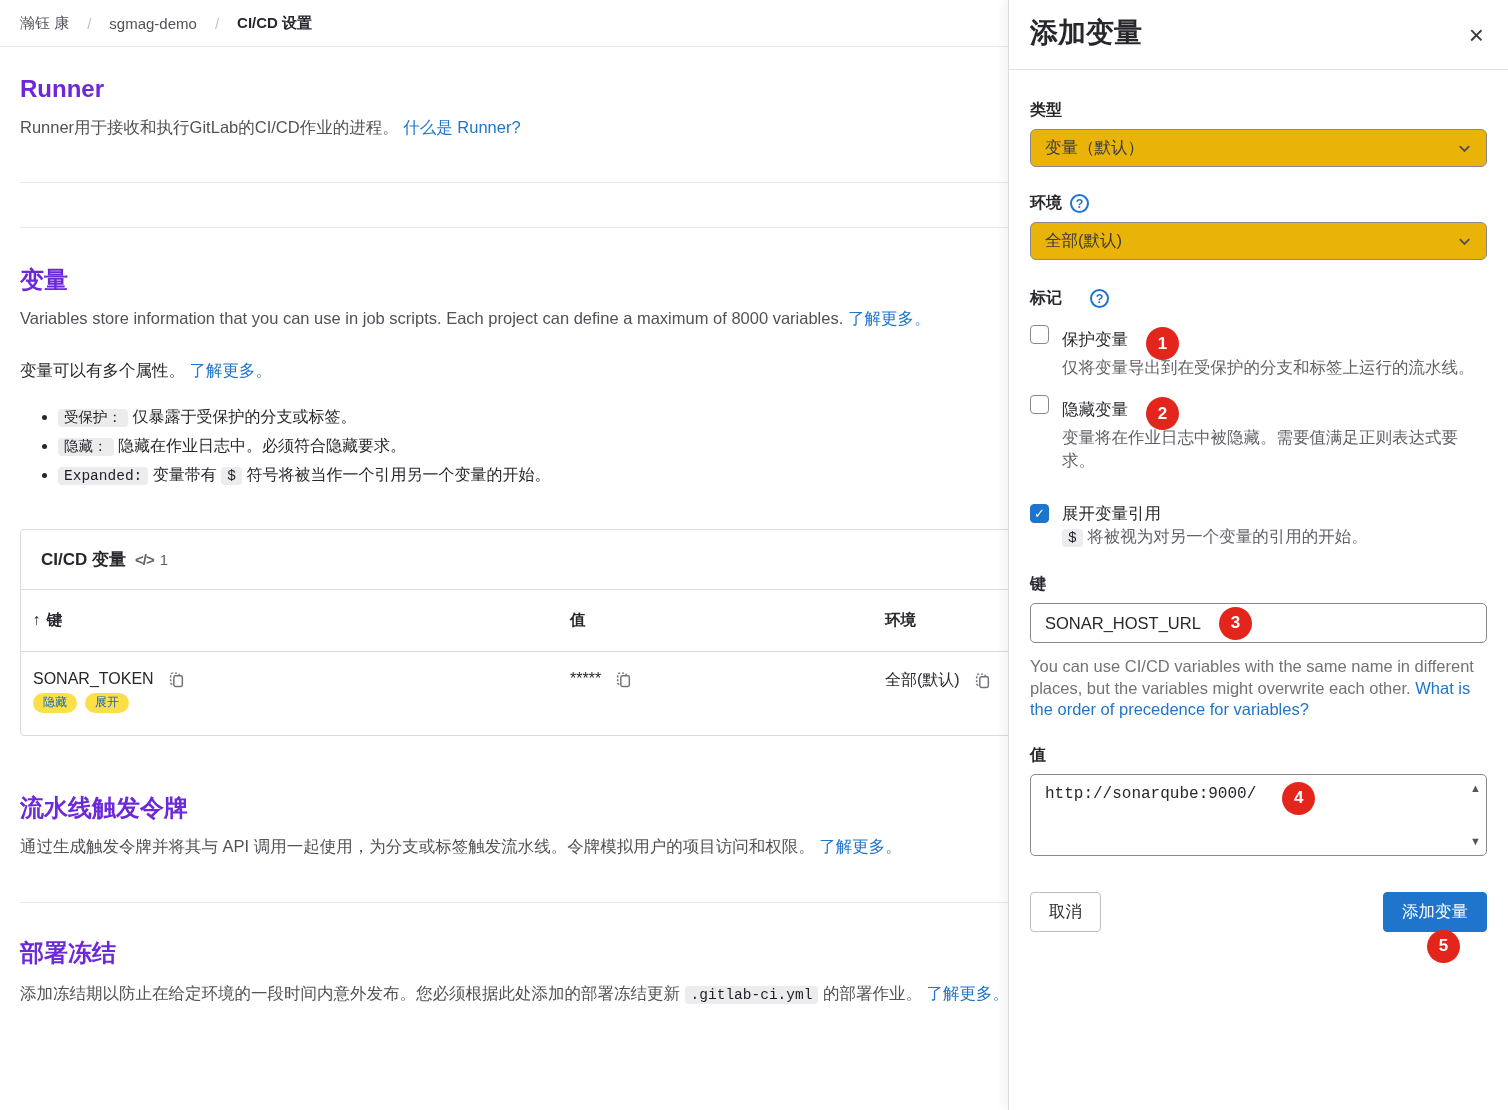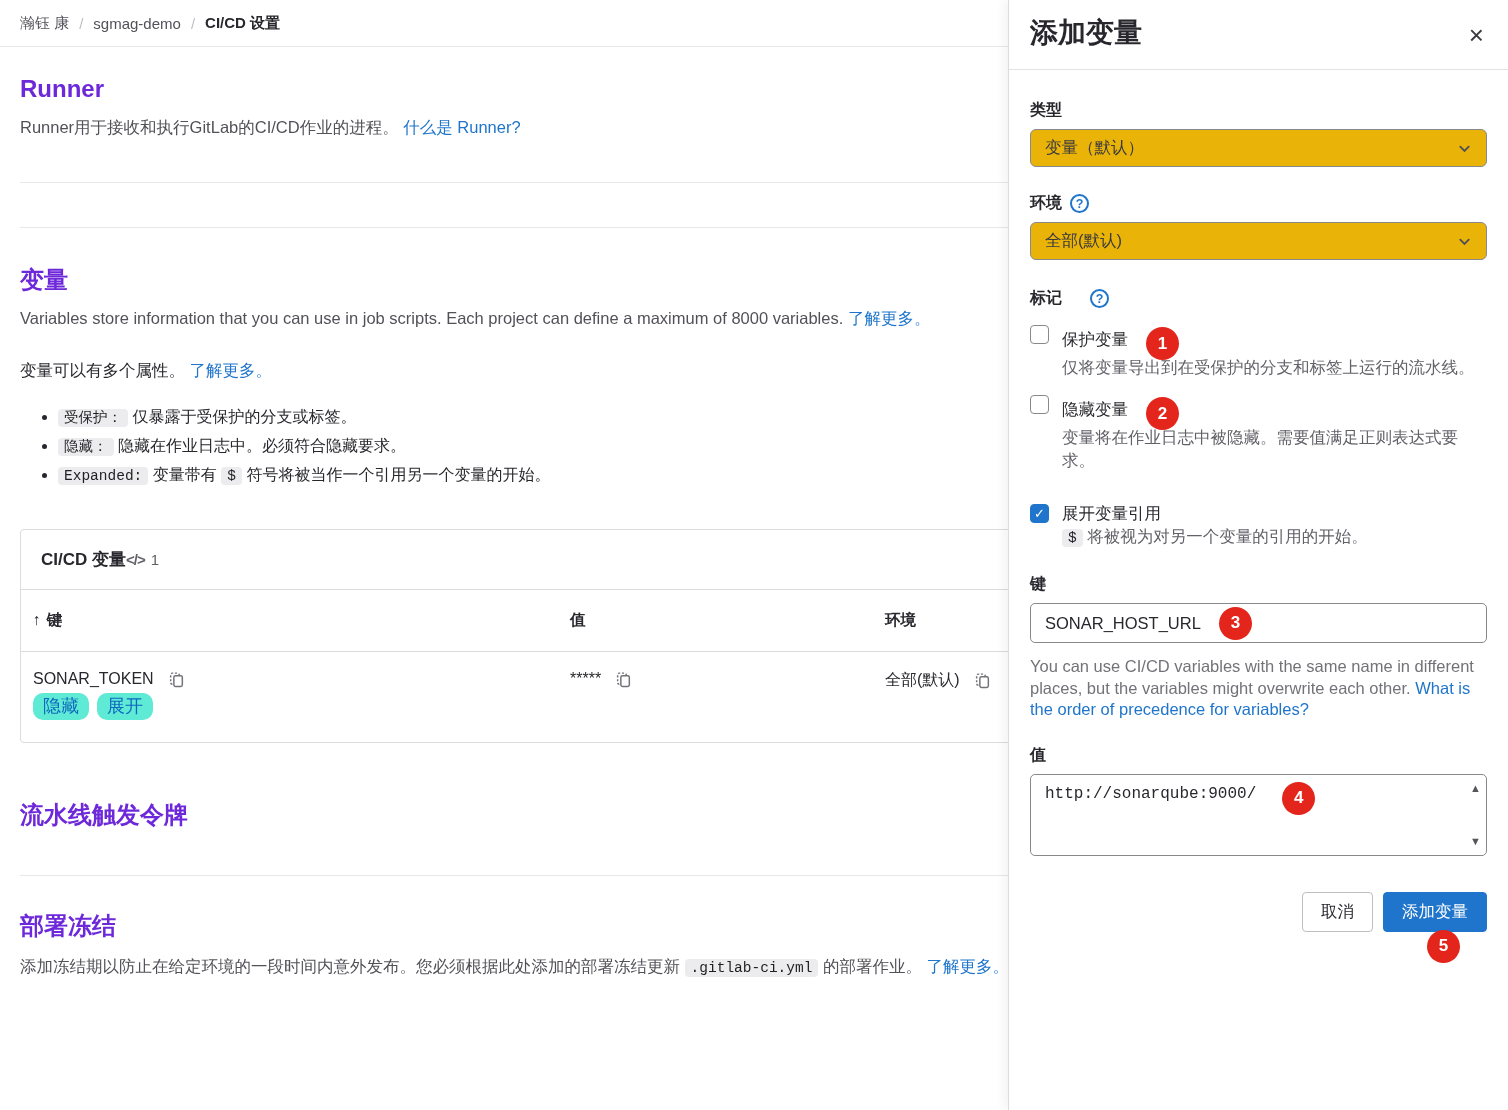--- a/index.html
+++ b/index.html
@@ -6,51 +6,51 @@
   html,body { width:1508px; height:1110px; overflow:hidden; }
   body {
     font-family:"Liberation Sans","DejaVu Sans",sans-serif;
     color:#28272d; background:#fff; position:relative; font-size:16px;
   }
   a { text-decoration:none; color:#1f75cb; cursor:pointer; }
   .mono { font-family:"Liberation Mono","DejaVu Sans Mono",monospace; }
 
   
   .main { position:absolute; inset:0; width:1508px; }
-  .breadcrumb { padding:14px 0 13px 20px; border-bottom:1px solid #e8e8e8; font-size:15px; color:#535158; display:flex; align-items:center; gap:10px; }
+  .breadcrumb { padding:14px 0 13px 20px; border-bottom:1px solid #e8e8e8; font-size:15px; color:#535158; display:flex; align-items:center; gap:18px; }
   .breadcrumb .crumb { color:#535158; }
   .breadcrumb .crumb.current { color:#28272d; font-weight:bold; }
   .breadcrumb .sep { color:#bfbfc3; }
 
   h2.section-title { font-size:24px; font-weight:bold; color:#6d28d9; margin:26px 0 0 20px; line-height:32px; }
   p.section-desc { margin:10px 0 0 20px; font-size:16.5px; color:#535158; line-height:24px; }
   p.section-desc.dark { color:#28272d; }
   hr.divider { border:none; border-top:1px solid #e8e8e8; margin:43px 0 0 20px; }
 
   .chip { background:#ececef; border-radius:4px; padding:1px 6px; font-family:"Liberation Mono","DejaVu Sans Mono",monospace; font-size:14.5px; color:#1f1e24; }
 
   ul.var-bullets { margin:22px 0 0 58px; color:#28272d; }
   ul.var-bullets li { line-height:26px; margin-bottom:2px; font-size:16px; }
 
   .card { margin:40px 20px 0 20px; border:1px solid #dcdcde; border-radius:4px; background:#fff; }
-  .card-header { display:flex; align-items:center; padding:18px 20px; border-bottom:1px solid #dcdcde; }
+  .card-header { display:flex; align-items:center; gap:9px; padding:18px 20px; border-bottom:1px solid #dcdcde; }
   .card-title { font-size:17px; font-weight:bold; color:#28272d; }
   .code-count { color:#626168; font-size:15px; display:flex; gap:6px; align-items:center; }
   .code-glyph { letter-spacing:-1px; font-weight:bold; }
 
   .thead, .trow { display:grid; grid-template-columns:549px 315px 1fr; align-items:start; }
   .thead { border-bottom:1px solid #dbdbdb; }
   .thead .cell { padding:20px 0; font-weight:bold; font-size:15.5px; color:#28272d; }
   .thead .cell:first-child { padding-left:12px; }
   .sort-arrow { font-weight:bold; margin-right:6px; }
   .trow .cell { padding:18px 0 22px 0; font-size:16px; color:#28272d; }
   .trow .cell:first-child { padding-left:12px; }
   .cell-flex { display:flex; align-items:center; gap:14px; }
   .badges { display:flex; gap:8px; margin-top:5px; }
-  .badge { background:#5eead4; color:#1068bf; font-size:18px; padding:1px 10px 2px 10px; border-radius:10px; }
+  .badge { background:#fde047; color:#1068bf; font-size:12px; padding:1px 10px 2px 10px; border-radius:10px; }
   .copy-btn { background:none; border:none; cursor:pointer; display:inline-flex; padding:0; }
 
   
   .drawer { position:absolute; top:0; right:0; width:500px; height:1110px; background:#fff; border-left:1px solid #dcdcde; box-shadow:-4px 0 10px rgba(0,0,0,.05); z-index:10; padding:0 21px; }
   .drawer-header { display:flex; justify-content:space-between; align-items:flex-start; padding-top:14px; height:70px; margin:0 -21px; padding-left:21px; padding-right:24px; border-bottom:1px solid #e3e3e6; }
   .drawer-title { font-size:28px; font-weight:bold; color:#28272d; line-height:38px; }
   .close-btn { background:none; border:none; font-size:26px; line-height:26px; color:#3a3a3f; cursor:pointer; margin-top:8px; font-weight:normal; }
 
   .field-label { font-weight:bold; font-size:16px; color:#28272d; display:flex; align-items:center; gap:8px; }
   .help-icon { width:19px; height:19px; border:2px solid #1f75cb; border-radius:50%; color:#1f75cb; font-size:12.5px; font-weight:bold; display:inline-flex; align-items:center; justify-content:center; cursor:pointer; }
@@ -71,21 +71,21 @@
 
   .input-box { margin-top:8px; height:40px; border:1px solid #89888d; border-radius:5px; display:flex; align-items:center; padding:0 14px; font-size:16.5px; color:#28272d; background:#fff; }
   .help-text { margin-top:13px; font-size:16.5px; line-height:21.5px; color:#737278; }
 
   .textarea-box { margin-top:8px; height:82px; border:1px solid #89888d; border-radius:5px; position:relative; padding:10px 24px 10px 14px; font-size:16px; background:#fff; }
   .ta-line { display:flex; align-items:flex-start; }
   .ta-line .ann { margin-left:26px; transform:translateY(-3px); }
   .scroll-arrow { position:absolute; right:5px; font-size:11px; color:#55555a; line-height:11px; cursor:pointer; }
   .scroll-arrow.up { top:8px; } .scroll-arrow.down { bottom:8px; }
 
-  .actions { margin-top:36px; display:flex; justify-content:flex-end; gap:10px; }
+  .actions { margin-top:36px; display:flex; justify-content:space-between; gap:10px; }
   .btn { height:40px; border-radius:4px; font-size:16.5px; padding:0 18px; cursor:pointer; font-family:inherit; }
   .btn-cancel { background:#fff; border:1px solid #bfbfc3; color:#28272d; }
   .submit-wrap { position:relative; }
   .btn-primary { background:#1f75cb; border:1px solid #1f75cb; color:#fff; }
   .ann.below { position:absolute; top:38px; right:27px; }
 
   .icon-svg { display:block; }
 </style>
 </head>
 <body>
@@ -187,20 +187,22 @@
                 </svg>
             </button>
           </div>
         </div>
       </div>
     </div>
   </section>
 
   <section>
     <h2 class="section-title" style="margin-top:56px;">流水线触发令牌</h2>
+    <p class="section-desc"><span>通过生成触发令牌并将其与 API 调用一起使用，为分支或标签触发流水线。令牌模拟用户的项目访问和权限。</span>
+      <a>了解更多。</a></p>
   </section>
 
   <hr class="divider" style="margin-top:44px;">
 
   <section>
     <h2 class="section-title" style="margin-top:34px;">部署冻结</h2>
     <p class="section-desc" style="margin-top:12px;"><span>添加冻结期以防止在给定环境的一段时间内意外发布。您必须根据此处添加的部署冻结更新</span>
       <span class="chip">.gitlab-ci.yml</span>
       <span>的部署作业。</span>
       <a>了解更多。</a></p>

